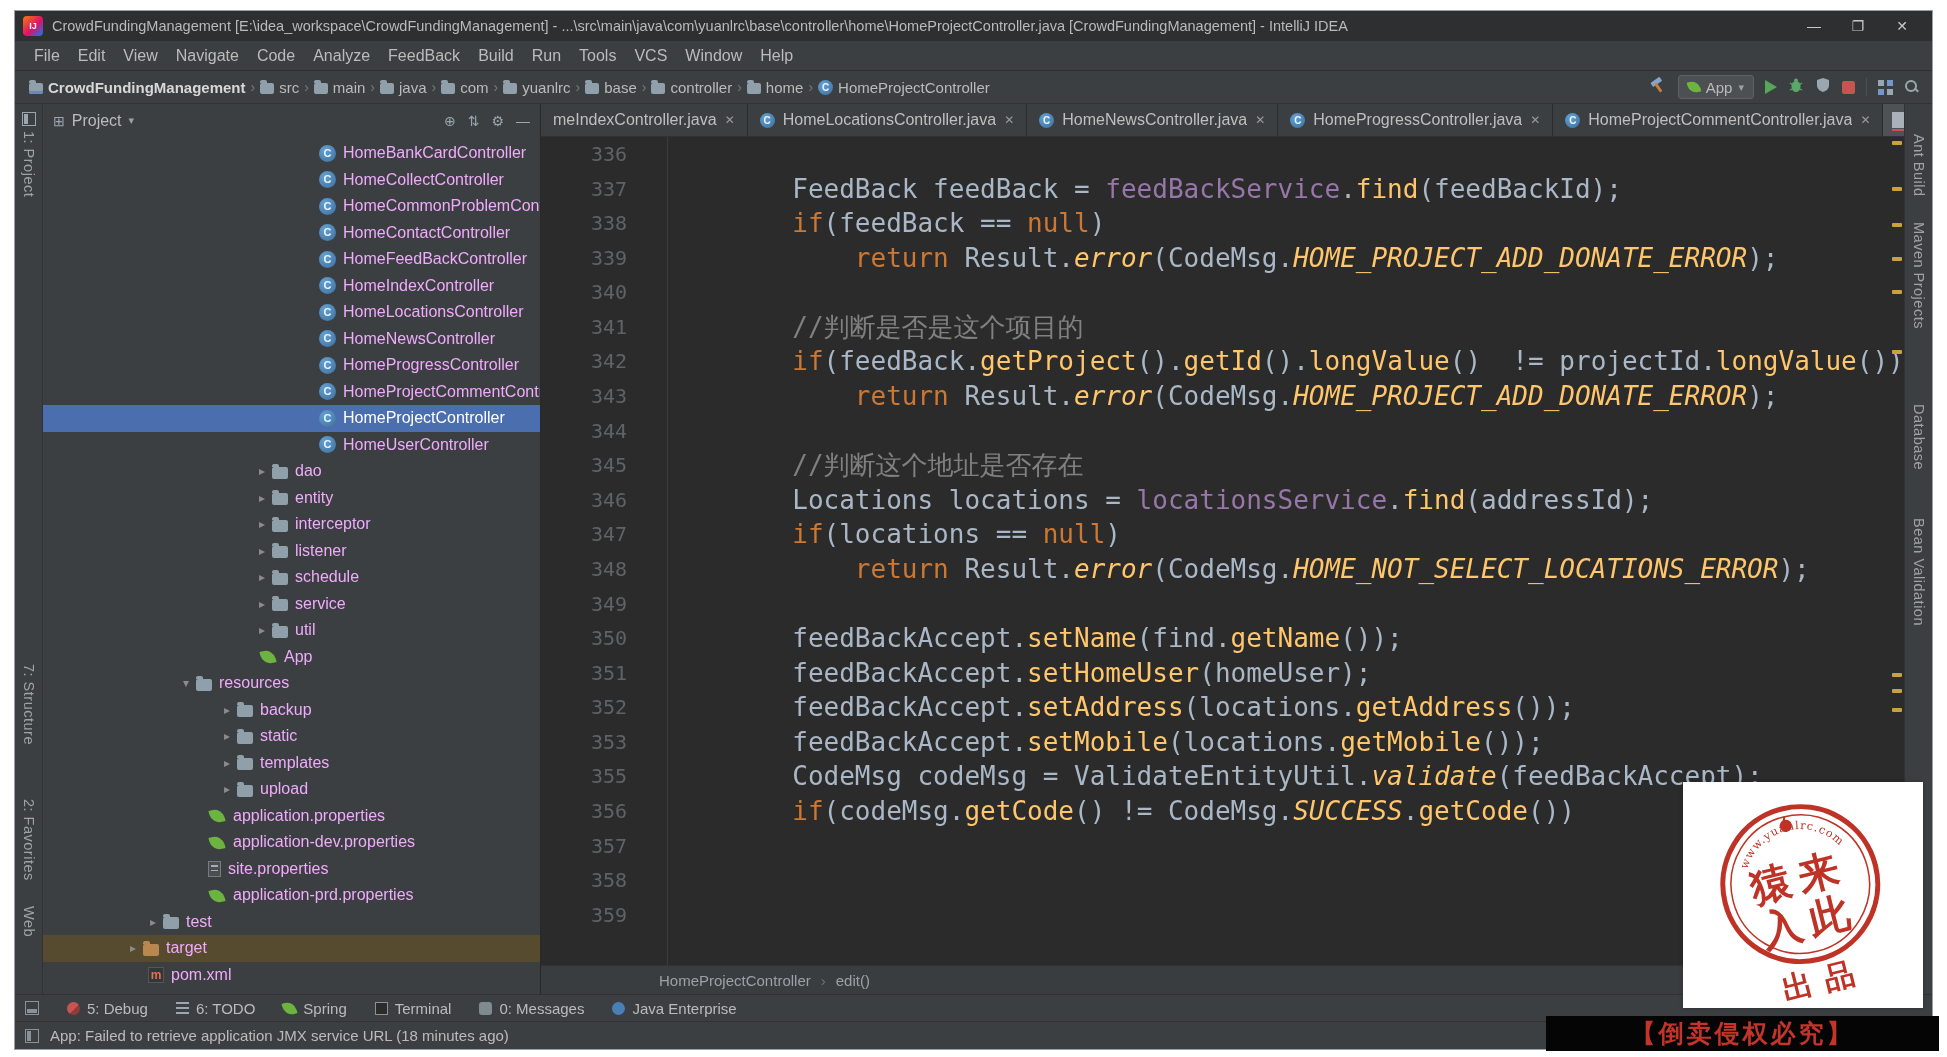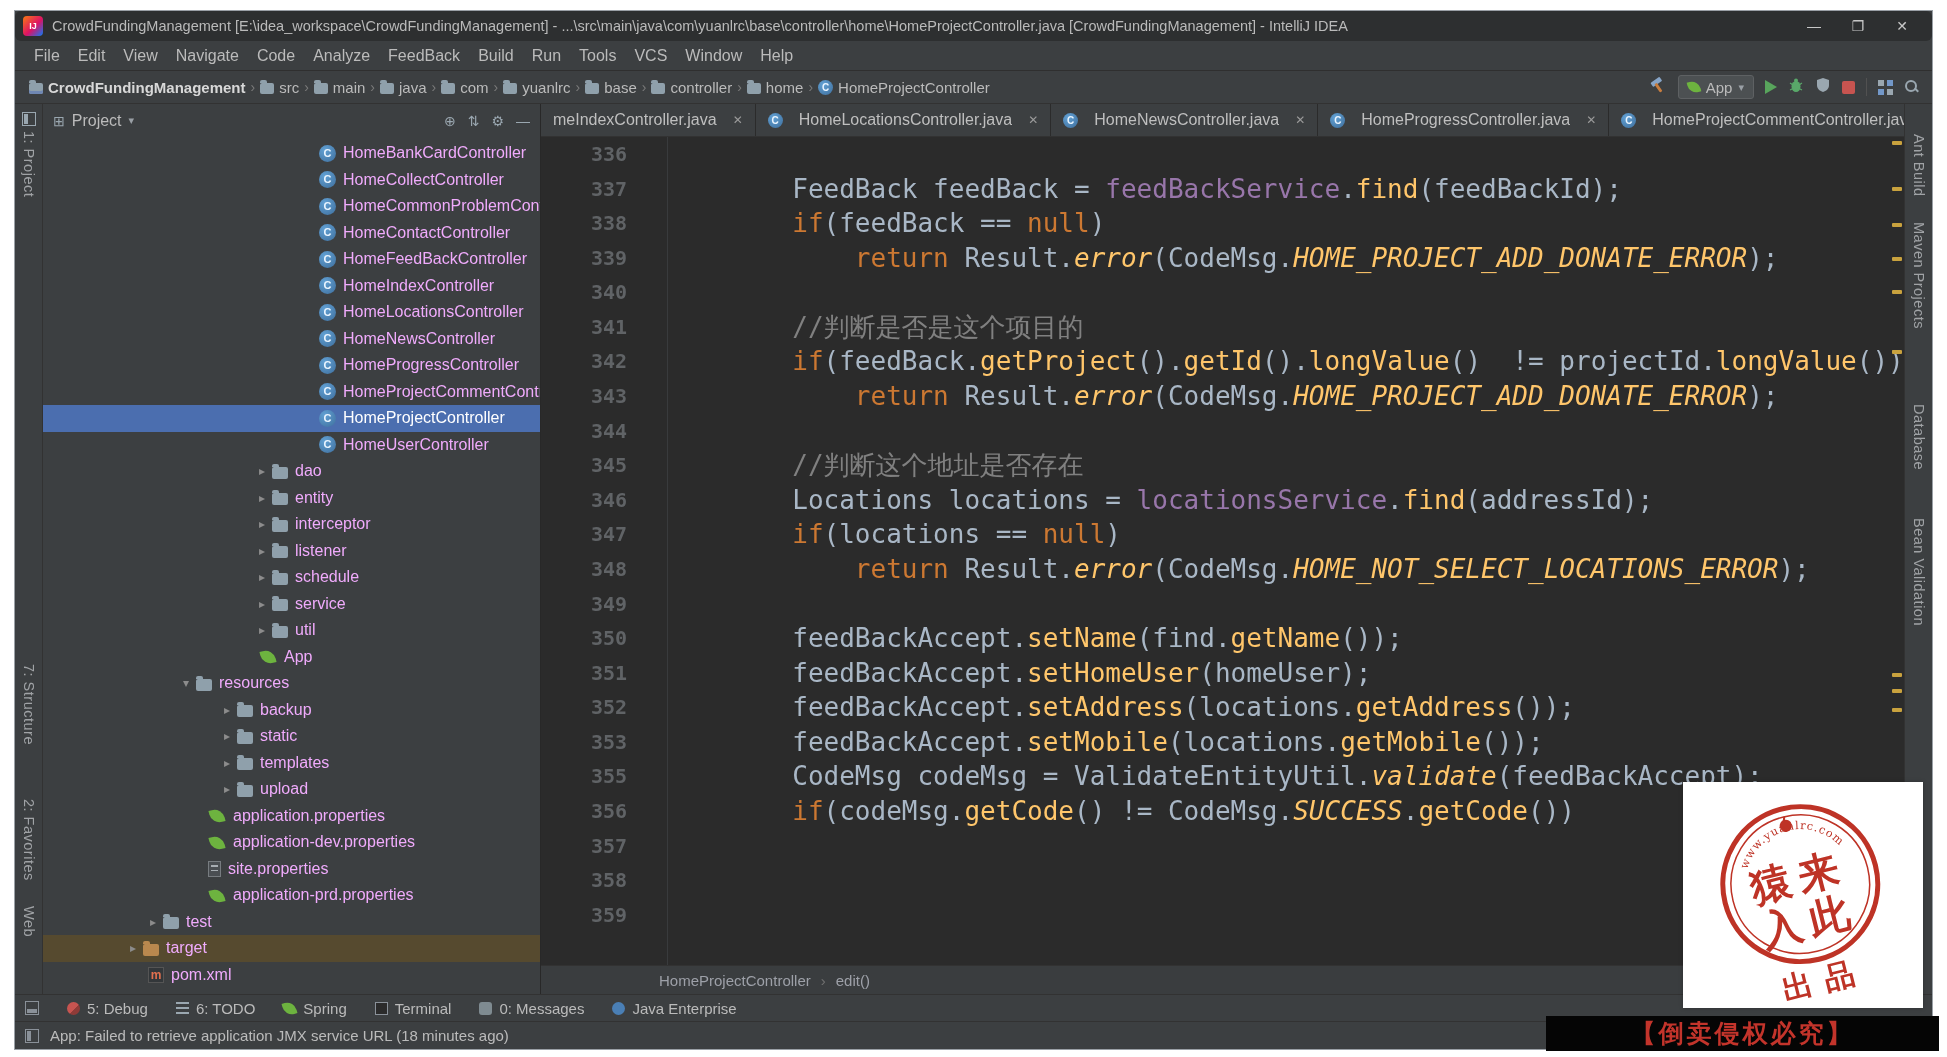--- a/index.html
+++ b/index.html
@@ -4,21 +4,21 @@
 <style>
   * { margin:0; padding:0; box-sizing:border-box; }
   body { width:1947px; height:1057px; background:#ffffff; position:relative; overflow:hidden;
          font-family:"Liberation Sans", sans-serif; }
 
   
   .window { position:absolute; left:14px; top:10px; width:1919px; height:1040px;
             background:#3c3f41; border:1px solid #9aa0a6; display:flex; flex-direction:column; }
 
   
-  .titlebar { height:30px; background:#2d2f30; display:flex; align-items:center; padding:0 8px; flex:0 0 auto;border-radius:6px; }
+  .titlebar { height:30px; background:#2d2f30; display:flex; align-items:center; padding:0 8px; flex:0 0 auto; }
   .app-logo { width:20px; height:20px; border-radius:4px; margin-right:9px;
               background:linear-gradient(135deg,#f97a12,#dd1265 55%,#087cfa);
               color:#fff; font-size:9px; font-weight:bold; text-align:center; line-height:20px; }
   .title-text { color:#bababa; font-size:14.5px; white-space:nowrap; overflow:hidden; flex:1; }
   .win-controls { display:flex; }
   .win-btn { width:44px; height:30px; color:#c7c7c7; font-size:14px; text-align:center; line-height:30px; cursor:default; }
 
   
   .menubar { height:30px; background:#3c3f41; border-bottom:1px solid #2f2f2f; display:flex; align-items:center; padding-left:10px; flex:0 0 auto; }
   .menu-item { color:#bbbbbb; font-size:16px; padding:0 9px; height:30px; line-height:30px; }
@@ -82,32 +82,32 @@
   .ti-props { width:13px; height:16px; background:#4a4e52; border:1px solid #777c80; }
   .ti-props::before { content:''; position:absolute; left:2px; right:2px; top:3px; height:9px;
        background:repeating-linear-gradient(to bottom,#a7adb2 0 1.5px,transparent 1.5px 4.5px); }
   .ti-maven { width:16px; height:16px; background:#33373a; border:1px solid #555; color:#e0704f; font-size:12px; font-weight:bold; text-align:center; line-height:15px; }
   .tlabel { color:#f0abfc; }
   .trow.sel .tlabel { color:#ffffff; }
 
   
   .editor-col { flex:1; display:flex; flex-direction:column; min-width:0; background:#2b2b2b; }
   .tabbar { height:33px; background:#3c3f41; border-bottom:1px solid #323232; display:flex; flex:0 0 auto; overflow:hidden; }
-  .tab { display:flex; align-items:center; gap:16px; padding:0 12px; border-right:1px solid #2b2b2b; color:#bfbfbf; font-size:16px; white-space:nowrap; }
+  .tab { display:flex; align-items:center; gap:8px; padding:0 12px; border-right:1px solid #2b2b2b; color:#bfbfbf; font-size:16px; white-space:nowrap; }
   .tab-label { overflow:hidden; }
   .tab-close { color:#9b9b9b; font-size:12px; }
   .tab-stub { margin-left:auto; background:#4e5254; padding:0 9px; }
   .stub-file-icon { width:13px; height:16px; background:#aab1b8; position:relative; }
   .stub-file-icon::after { content:''; position:absolute; left:0; bottom:-3px; width:13px; height:2px; background:#c75450; }
 
   .code-area { flex:1; position:relative; overflow:hidden; background:#2b2b2b; }
   .gutter-sep { position:absolute; left:126px; top:0; bottom:0; width:1px; background:#393b3d; }
   .cline { display:flex; height:34.58px; }
   .ln { flex:0 0 126px; padding-right:40px; text-align:right; color:#606366;
-        font-family:"DejaVu Sans Mono", monospace; font-size:20px; line-height:34.58px;font-weight:bold; }
+        font-family:"DejaVu Sans Mono", monospace; font-size:20px; line-height:34.58px; }
   .lt { font-family:"DejaVu Sans Mono", monospace; font-size:26px; line-height:34.58px; white-space:pre; color:#a9b7c6; }
   .tk-d { color:#a9b7c6; } .tk-k { color:#cc7832; } .tk-m { color:#ffc66b; }
   .tk-s { color:#ffc66b; font-style:italic; } .tk-f { color:#9876aa; } .tk-c { color:#808080; }
   .stripe-mark { position:absolute; right:2px; width:10px; height:4px; border-radius:1px; background:#c9a23e; z-index:5; }
 
   .editor-crumbs { height:29px; background:#3a3d3f; border-top:1px solid #323232; display:flex; align-items:center;
                    padding-left:118px; gap:10px; font-size:15px; color:#9da0a8; flex:0 0 auto; }
   .ec-sep { color:#707070; }
 
   

